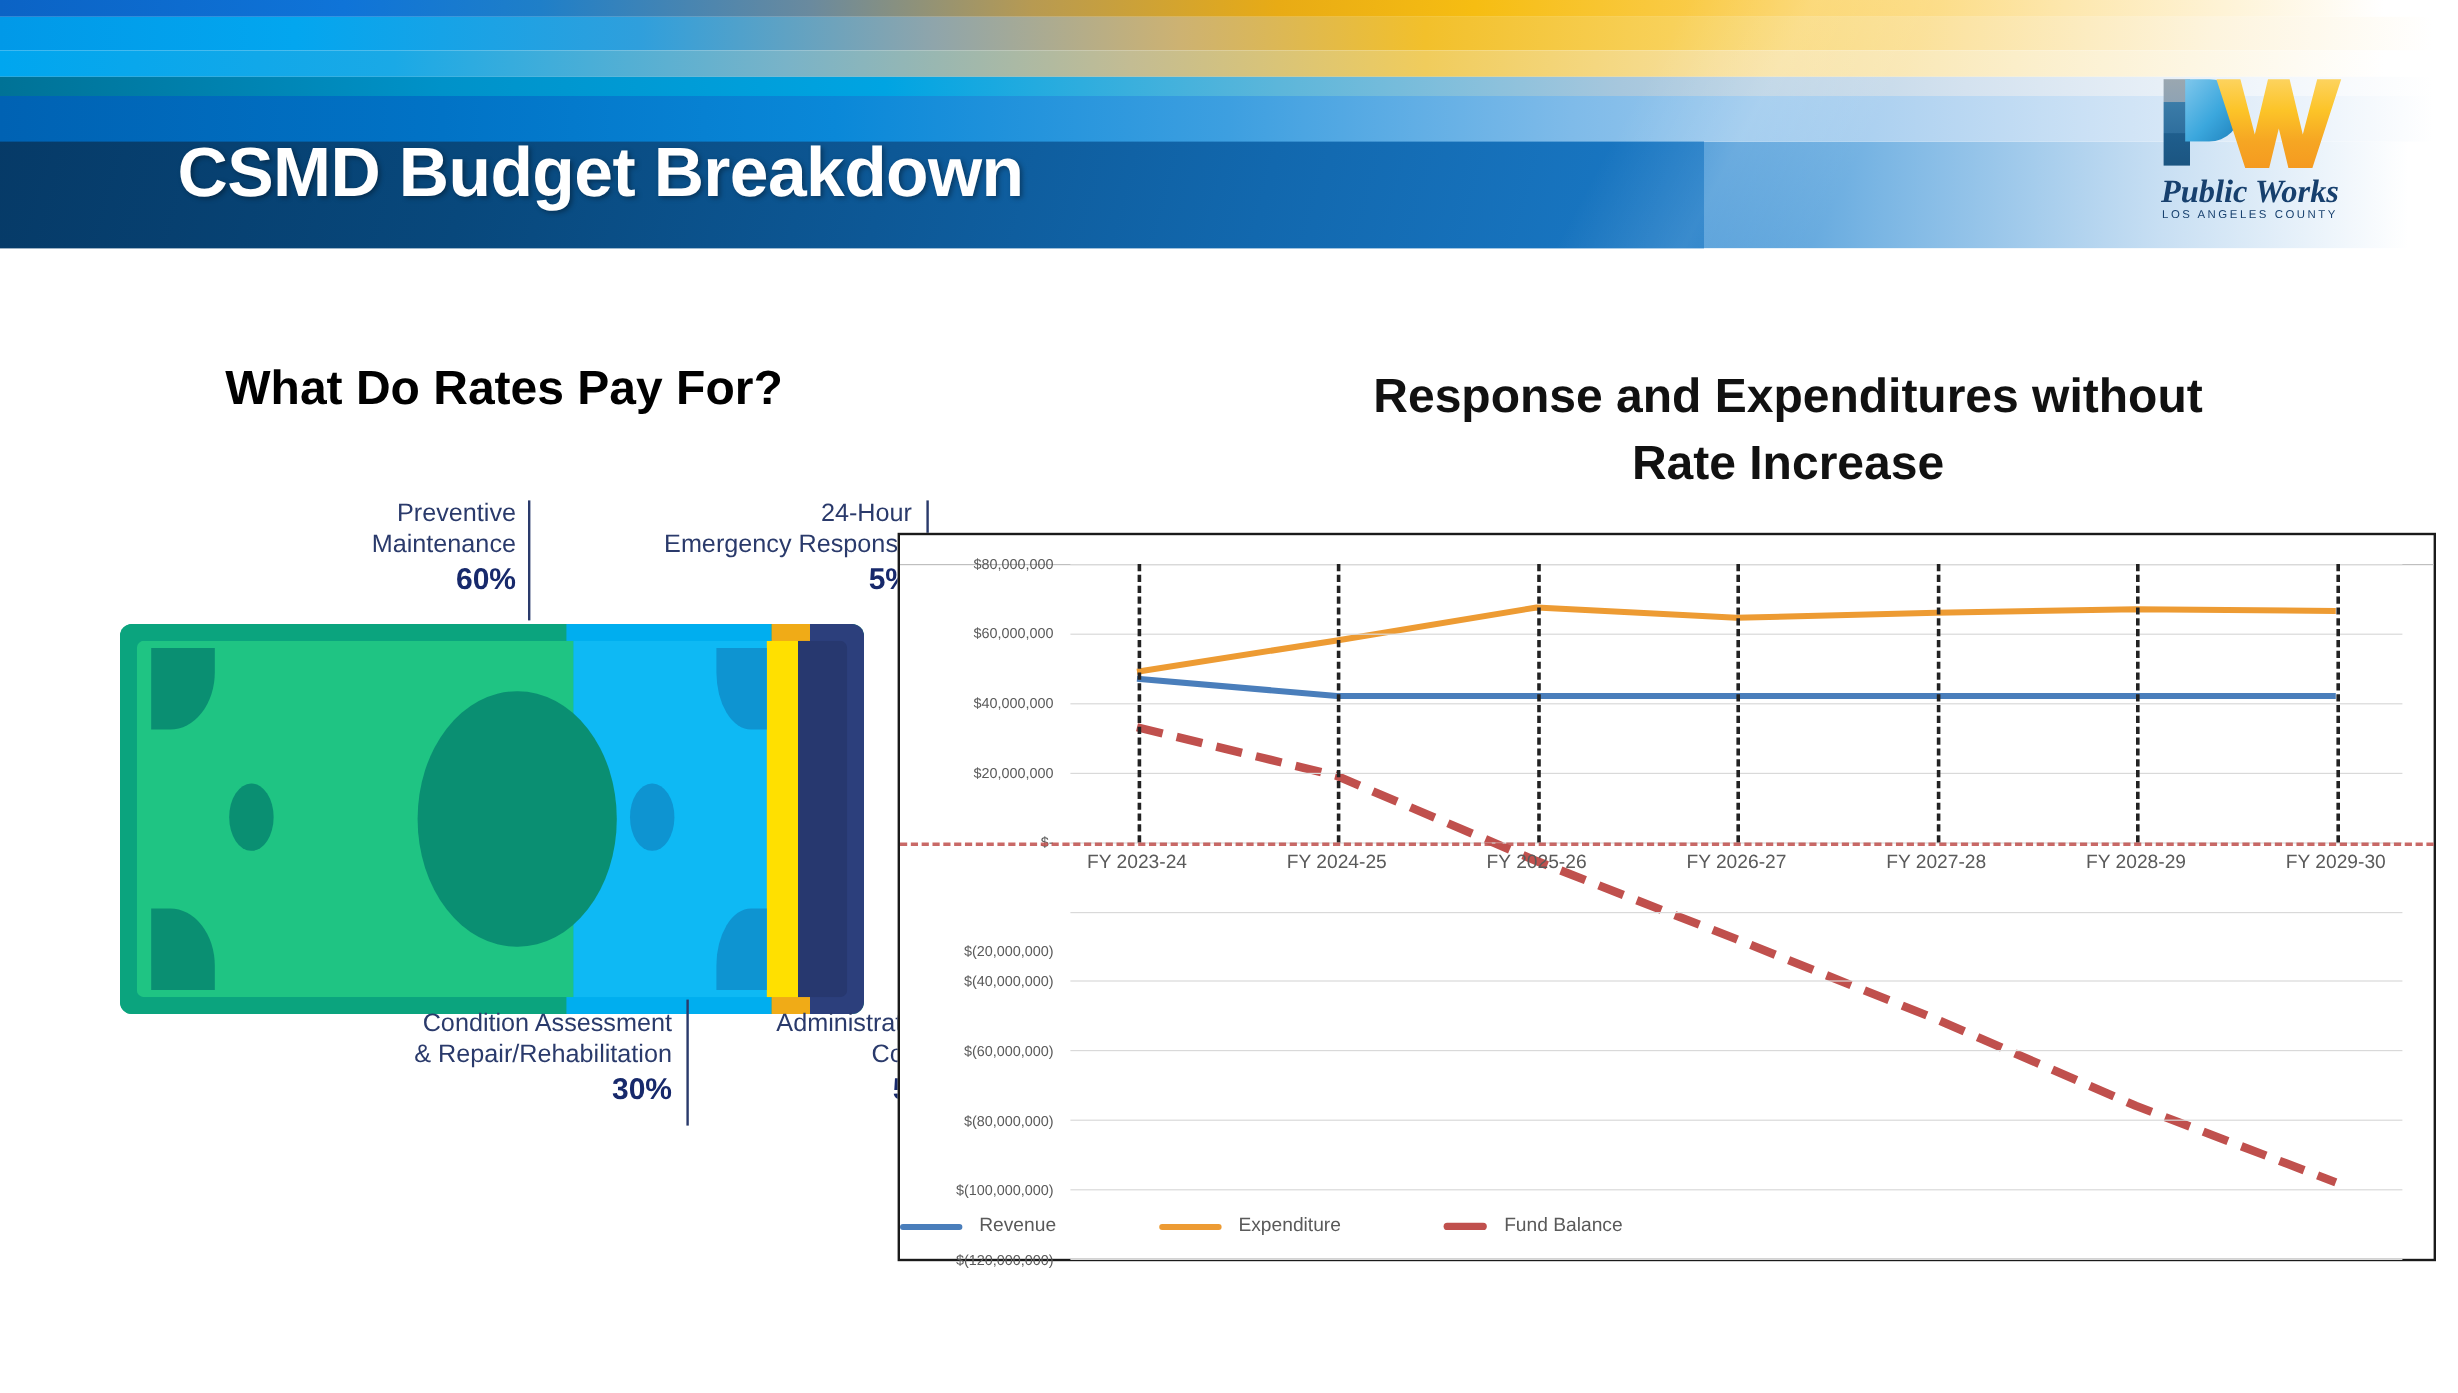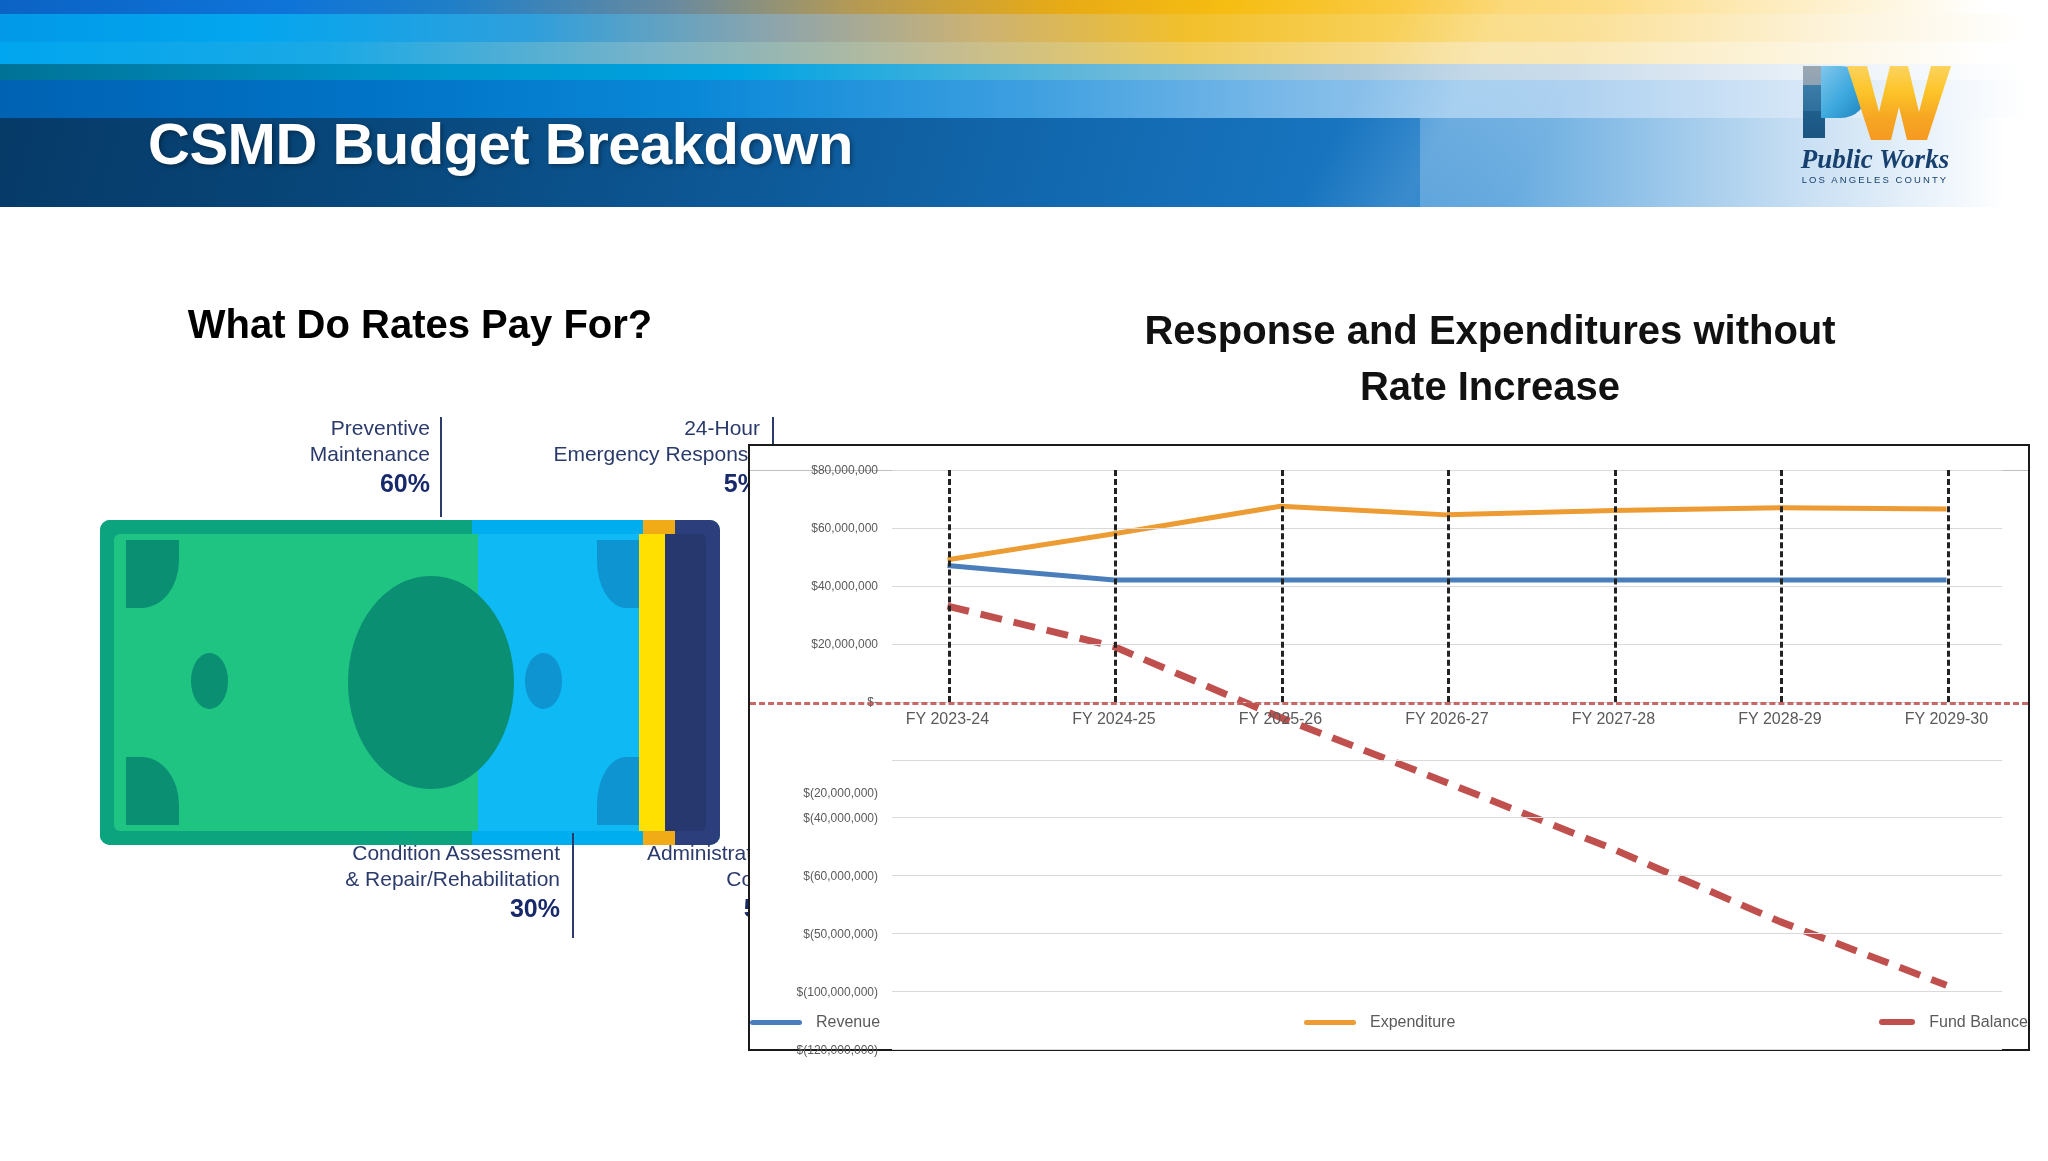--- a/index.html
+++ b/index.html
@@ -95,21 +95,21 @@
   .ylabel { position: absolute; right: calc(100% + 14px); transform: translateY(-50%);
     font-size: 12px; color: #5a5a5a; white-space: nowrap; }
   .zero-line { position: absolute; left: 0; right: 0; height: 0;
     border-top: 3px dashed #c0504d; opacity: .85; }
   .vline { position: absolute; top: 0; width: 0; border-left: 3px dashed #222; }
   .xlabel { position: absolute; transform: translateX(-50%); font-size: 16px; color: #5a5a5a; white-space: nowrap; }
   .axis-bottom { position: absolute; left: -142px; right: -26px; height: 1px; background: #bfbfbf; }
   .series-svg { position: absolute; left: 0; top: 0; width: 100%; height: 100%; overflow: visible; }
 
   .legend { position: absolute; bottom: 18px; left: 0; right: 0; display: flex;
-    justify-content: space-between; gap: 48px; }
+    justify-content: flex-start; gap: 86px; }
   .leg-item { display: flex; align-items: center; gap: 14px; }
   .leg-swatch { width: 52px; height: 5px; border-radius: 3px; }
   .leg-swatch.dashed { width: 36px; height: 6px; }
   .leg-text { font-size: 16px; color: #5a5a5a; }
 </style>
 </head>
 <body>
 
 <div class="slide">
 
@@ -243,21 +243,21 @@
         <div class="gridline" style="top: 50%;">
           <div class="ylabel" style="top: 50%; margin-top: 33px;">$(20,000,000)</div>
         </div>
         <div class="gridline" style="top: 60%;">
           <div class="ylabel" style="top: 60%;">$(40,000,000)</div>
         </div>
         <div class="gridline" style="top: 70%;">
           <div class="ylabel" style="top: 70%;">$(60,000,000)</div>
         </div>
         <div class="gridline" style="top: 80%;">
-          <div class="ylabel" style="top: 80%;">$(50,000,000)</div>
+          <div class="ylabel" style="top: 80%;">$(80,000,000)</div>
         </div>
         <div class="gridline" style="top: 90%;">
           <div class="ylabel" style="top: 90%;">$(100,000,000)</div>
         </div>
         <div class="gridline" style="top: 100%;">
           <div class="ylabel" style="top: 100%;">$(120,000,000)</div>
         </div>
         <div class="vline" style="left: 5%; height: 40%; border-left-color: rgb(34, 34, 34);"></div>
         <div class="xlabel" style="left: 5%; top: 40%; margin-top: 8px;">FY 2023-24</div>
         <div class="vline" style="left: 20%; height: 40%; border-left-color: rgb(34, 34, 34);"></div>

